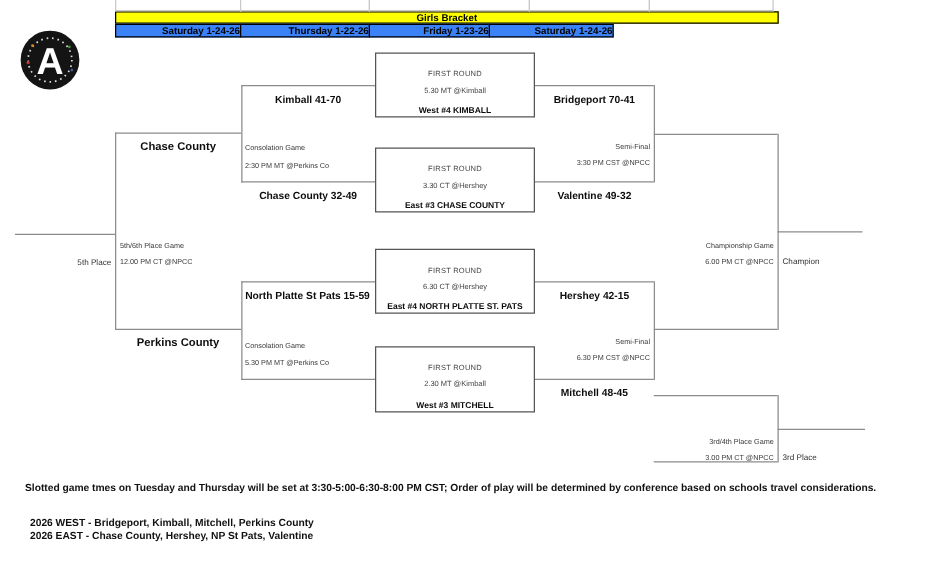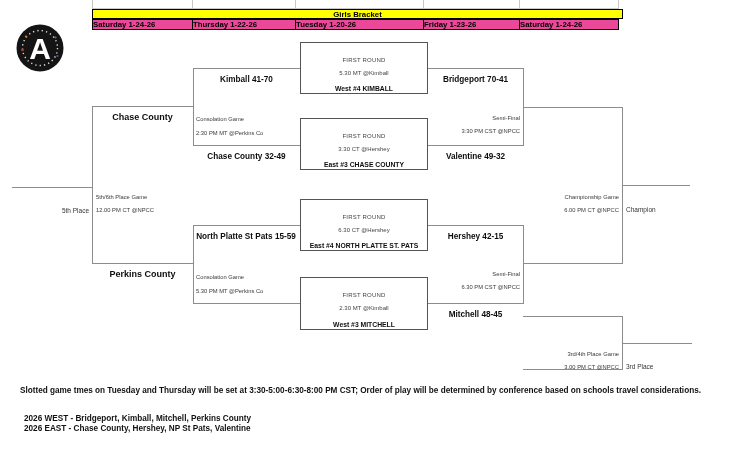--- a/index.html
+++ b/index.html
@@ -22,22 +22,22 @@
   .fr-round{position:absolute;top:14px;width:100%;text-align:center;font-size:6px;color:#444;letter-spacing:.2px;}
   .fr-time{position:absolute;top:27px;width:100%;text-align:center;font-size:6px;color:#444;}
   .fr-seed{position:absolute;bottom:1px;width:100%;text-align:center;font-weight:bold;font-size:6.8px;color:#0d0d0d;}
   
   #hdr{position:absolute;left:92px;top:0;width:531px;}
   .hdr-empty{display:flex;height:9px;}
   .hdr-empty div{box-sizing:border-box;border:1px solid #c9c9c9;border-top:none;margin-right:-1px;background:#fff;}
   .girls-row{box-sizing:border-box;height:10px;background:#ffff00;border:1px solid #000;
              text-align:center;font-weight:bold;font-size:7.8px;line-height:9px;color:#000;}
   .hdr-cols{display:flex;height:11px;}
-  .hdr-cols div{box-sizing:border-box;background:#ec4899;border:1px solid #000;margin-right:-1px;
-                text-align:left;font-weight:bold;font-size:7.8px;line-height:10px;color:#000;}
+  .hdr-cols div{box-sizing:border-box;background:#3b82f6;border:1px solid #000;margin-right:-1px;
+                text-align:right;font-weight:bold;font-size:7.8px;line-height:10px;color:#000;}
   
   .result-box{position:absolute;left:192px;top:288px;width:110px;height:15px;border:1px solid #6a6a6a;
               box-sizing:border-box;text-align:center;line-height:14px;}
   
   .footer-line{position:absolute;font-weight:bold;font-size:8.2px;color:#111;white-space:nowrap;}
   
   #logo{position:absolute;left:16px;top:24px;width:48px;height:48px;}
 </style>
 </head>
 <body>
@@ -59,21 +59,20 @@
       <div style="width:101px"></div>
       <div style="width:104px"></div>
       <div style="width:129px"></div>
       <div style="width:97px"></div>
       <div style="width:100px"></div>
     </div>
     <div class="girls-row">Girls Bracket</div>
     <div class="hdr-cols">
       <div style="width:101px">Saturday 1-24-26</div>
       <div style="width:104px">Thursday 1-22-26</div>
-      <div style="width:129px">Tuesday 1-20-26</div>
       <div style="width:97px">Friday 1-23-26</div>
       <div style="width:100px">Saturday 1-24-26</div>
     </div>
   </div>
 
   <div class="hl" style="left:193px;top:68px;width:107px"></div>
   <div class="hl" style="left:193px;top:145px;width:107px"></div>
   <div class="hl" style="left:193px;top:225px;width:107px"></div>
   <div class="hl" style="left:193px;top:303px;width:107px"></div>
   <div class="hl" style="left:92px;top:106px;width:101px"></div>

